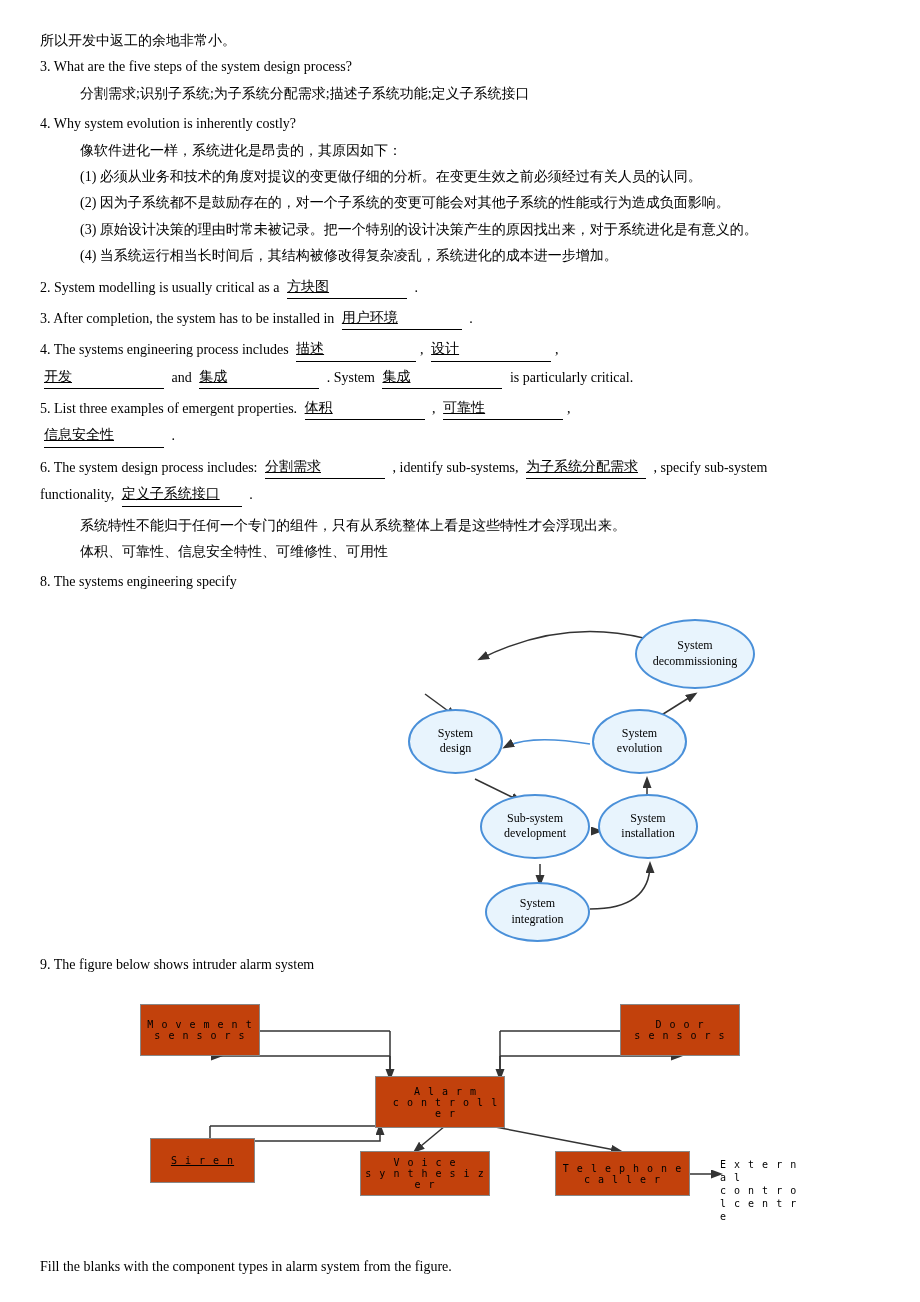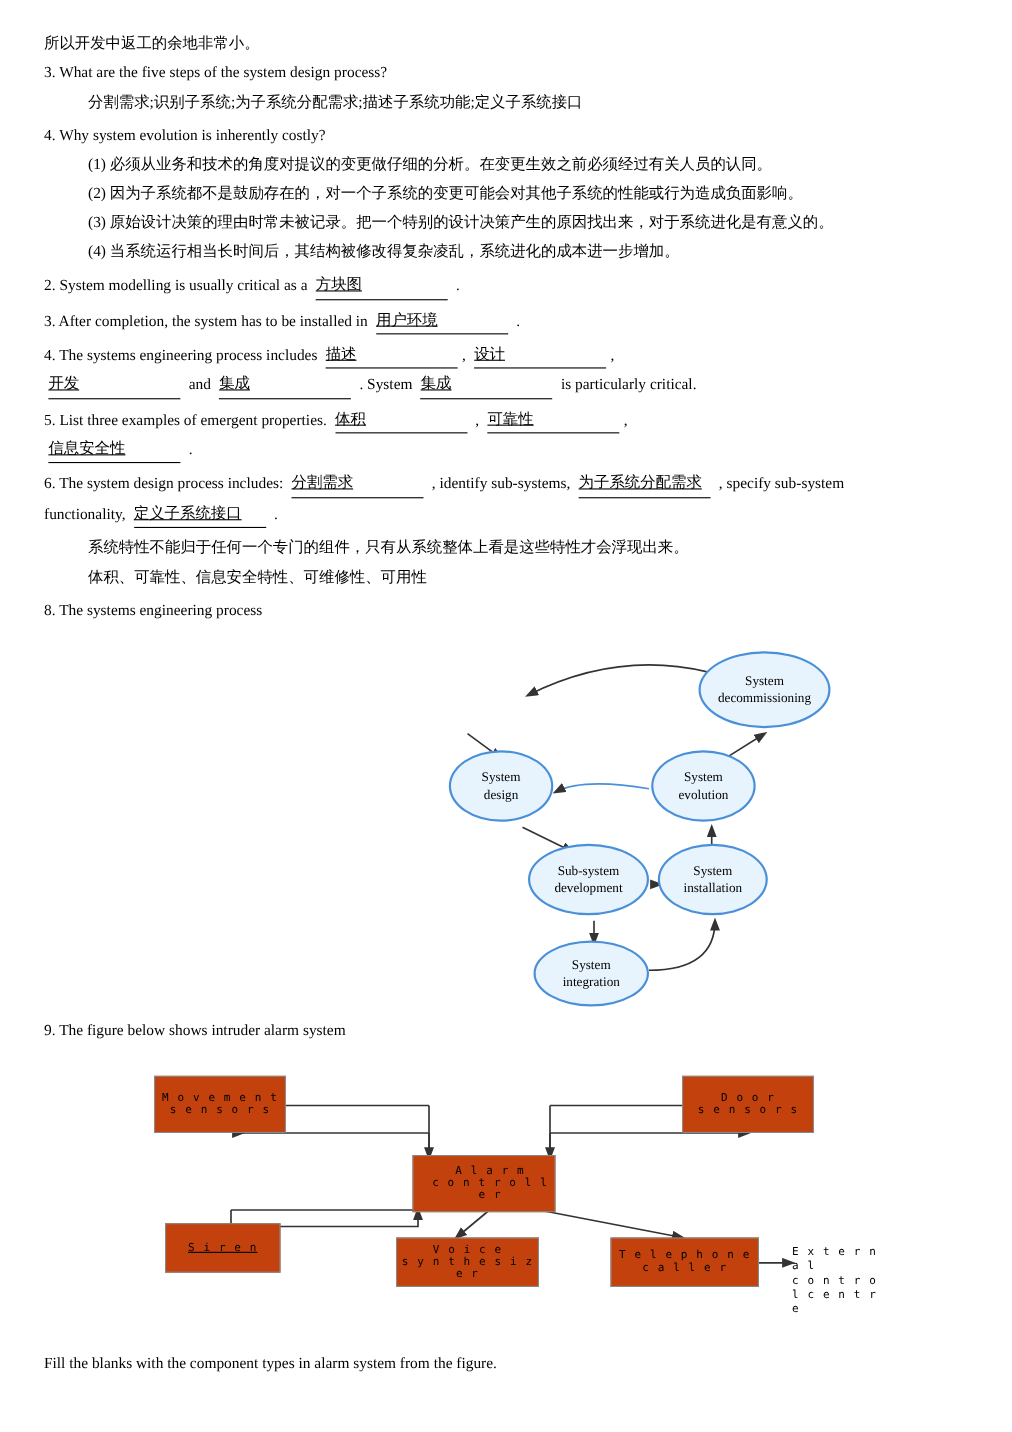--- a/index.html
+++ b/index.html
@@ -83,20 +83,21 @@
   <p>所以开发中返工的余地非常小。</p>
 </div>
 
 <div class="qa-block section">
   <p><span>3. </span><span>What are the five steps of the system design process?</span></p>
   <p class="indent">分割需求;识别子系统;为子系统分配需求;描述子系统功能;定义子系统接口</p>
 </div>
 
 <div class="qa-block section">
   <p><span>4. </span><span>Why system evolution is inherently costly?</span></p>
+  <p class="indent">像软件进化一样，系统进化是昂贵的，其原因如下：</p>
   <p class="indent">(1) 必须从业务和技术的角度对提议的变更做仔细的分析。在变更生效之前必须经过有关人员的认同。</p>
   <p class="indent">(2) 因为子系统都不是鼓励存在的，对一个子系统的变更可能会对其他子系统的性能或行为造成负面影响。</p>
   <p class="indent">(3) 原始设计决策的理由时常未被记录。把一个特别的设计决策产生的原因找出来，对于系统进化是有意义的。</p>
   <p class="indent">(4) 当系统运行相当长时间后，其结构被修改得复杂凌乱，系统进化的成本进一步增加。</p>
 </div>
 
 <div class="qa-block section">
   <p>
     <span>2. </span>
     <span>System modelling is usually critical as a</span>
@@ -162,21 +163,21 @@
 </div>
 
 <div class="qa-block section">
   <p class="indent">系统特性不能归于任何一个专门的组件，只有从系统整体上看是这些特性才会浮现出来。</p>
   <p class="indent">体积、可靠性、信息安全特性、可维修性、可用性</p>
 </div>
 
 <div class="qa-block section">
   <p>
     <span>8. </span>
-    <span>The systems engineering process</span>
+    <span>The systems engineering specify</span>
   </p>
 
   <div class="diagram-container">
     <div class="diagram">
 
       <svg class="arrows" xmlns="http://www.w3.org/2000/svg">
         <defs>
           <marker id="arrow" markerWidth="8" markerHeight="8" refX="6" refY="3" orient="auto">
             <path d="M0,0 L0,6 L8,3 z" fill="#333"></path>
           </marker>

